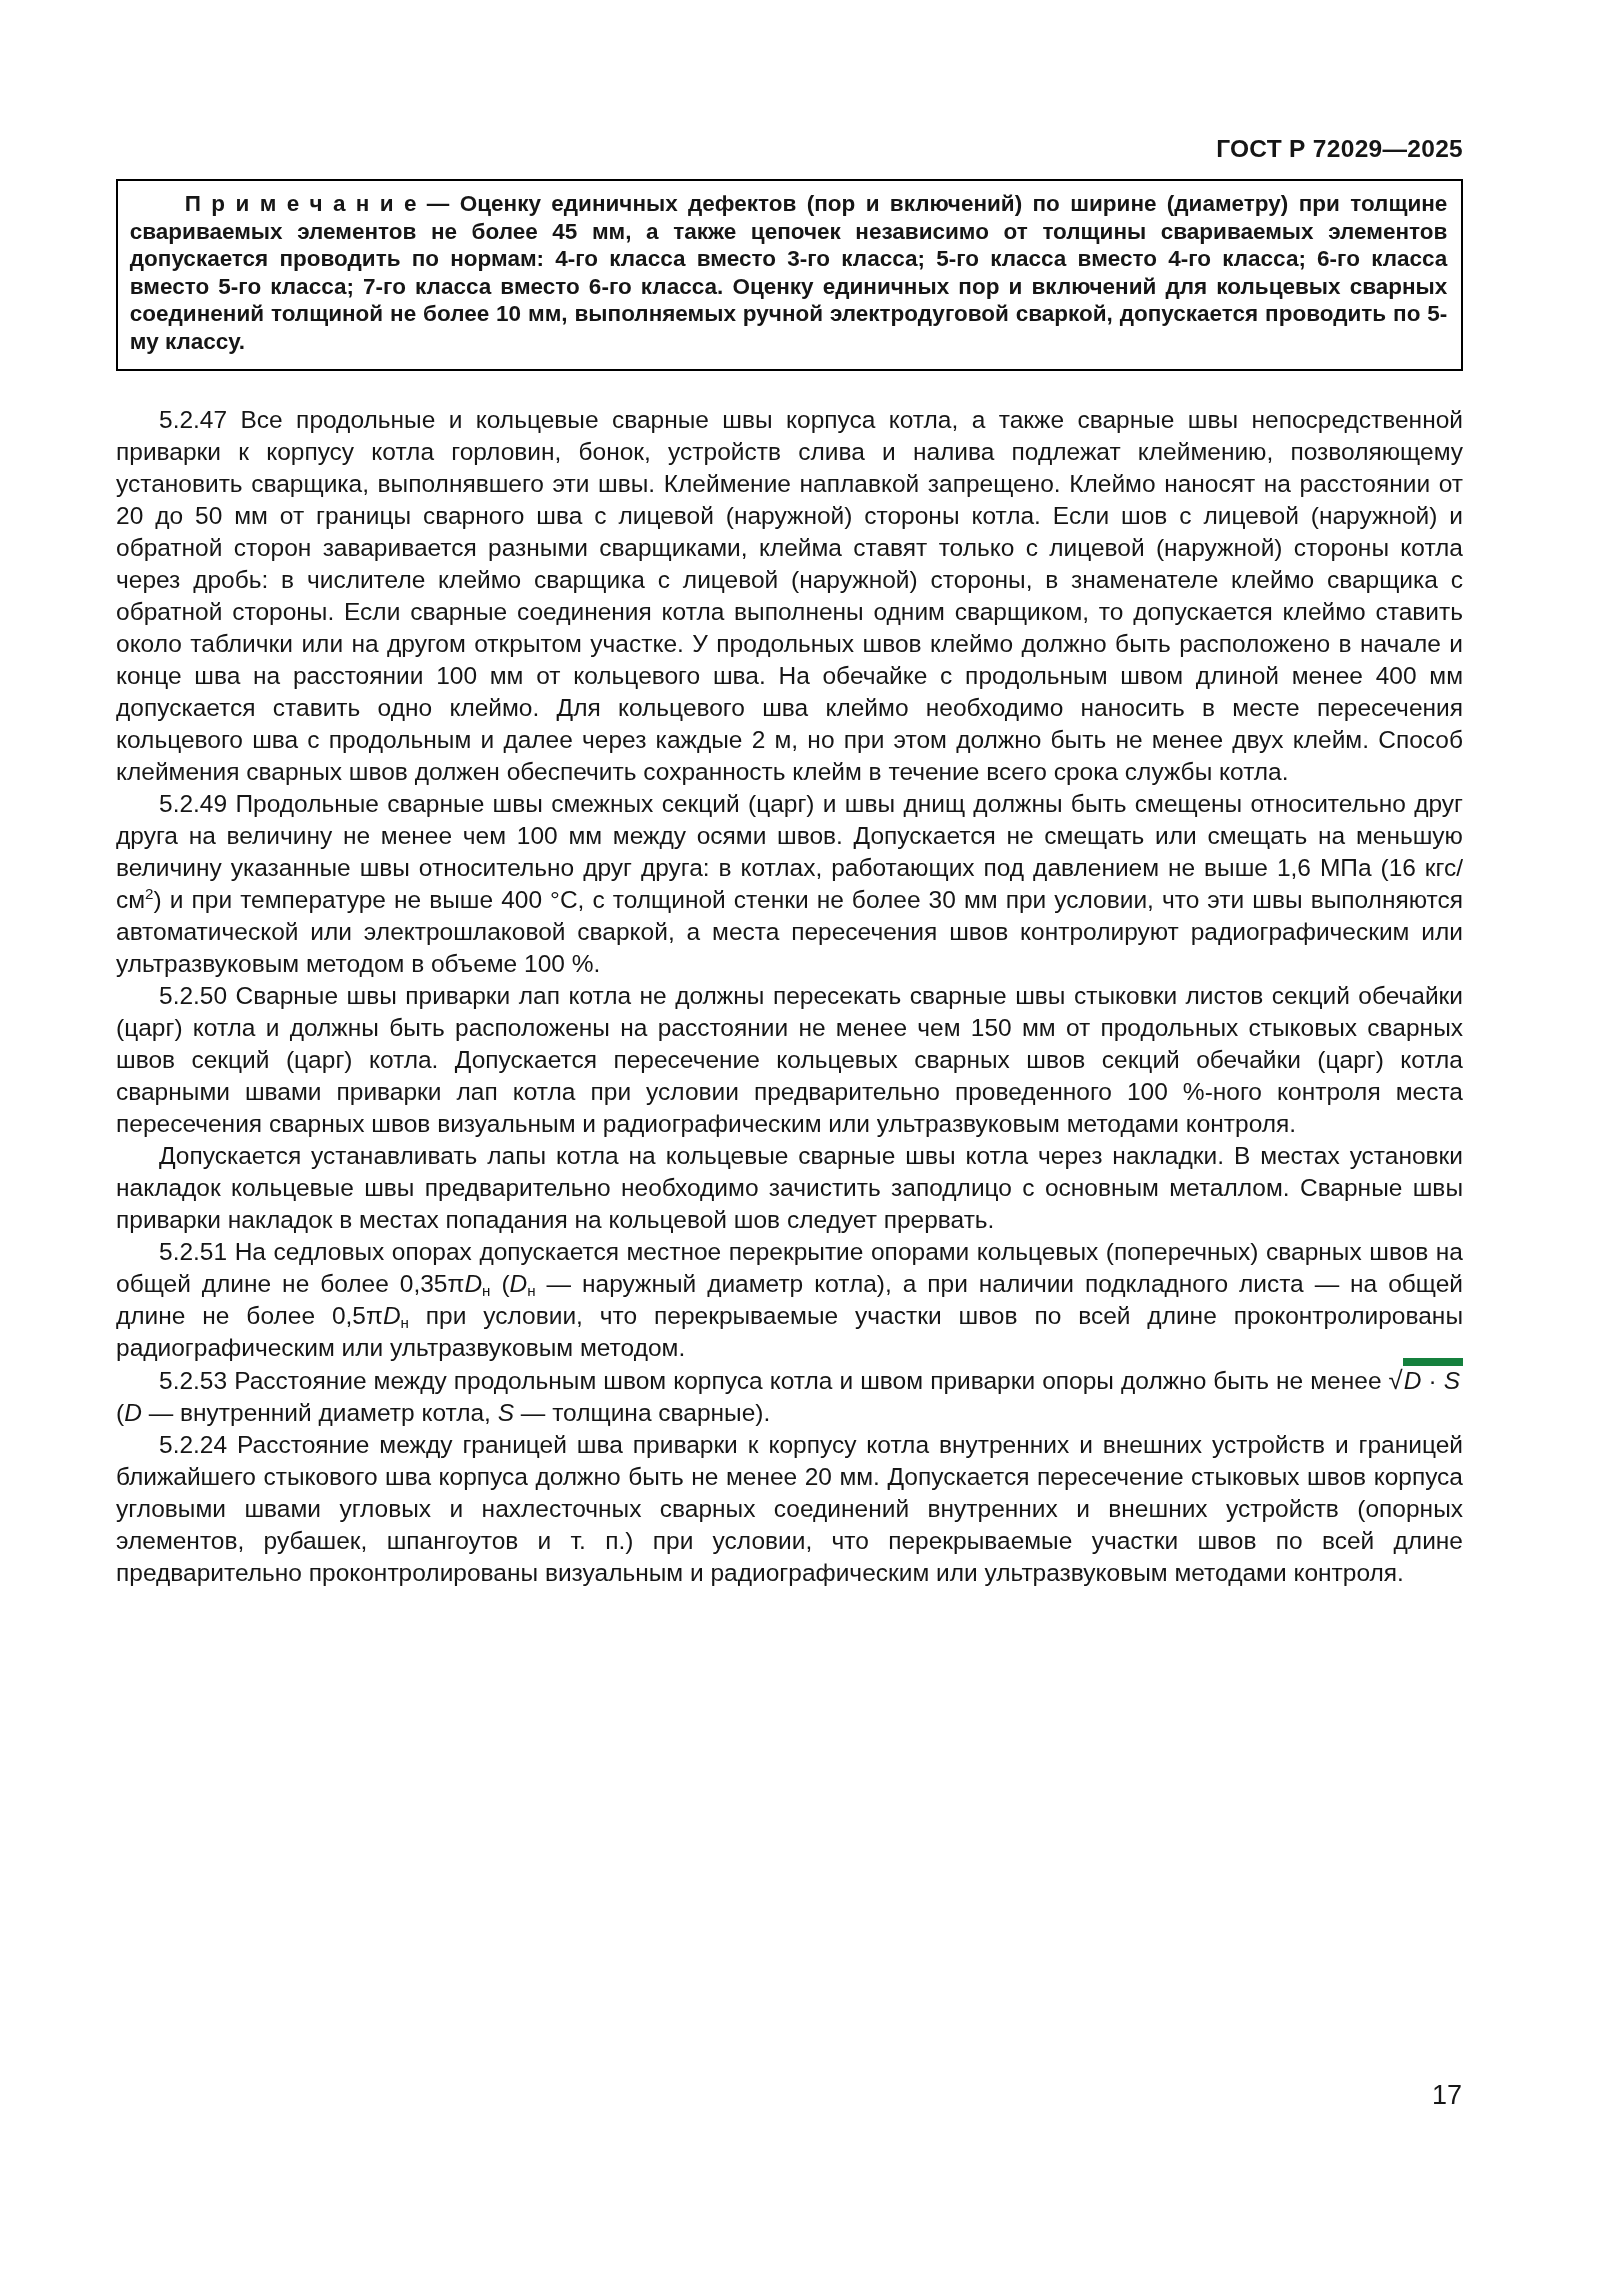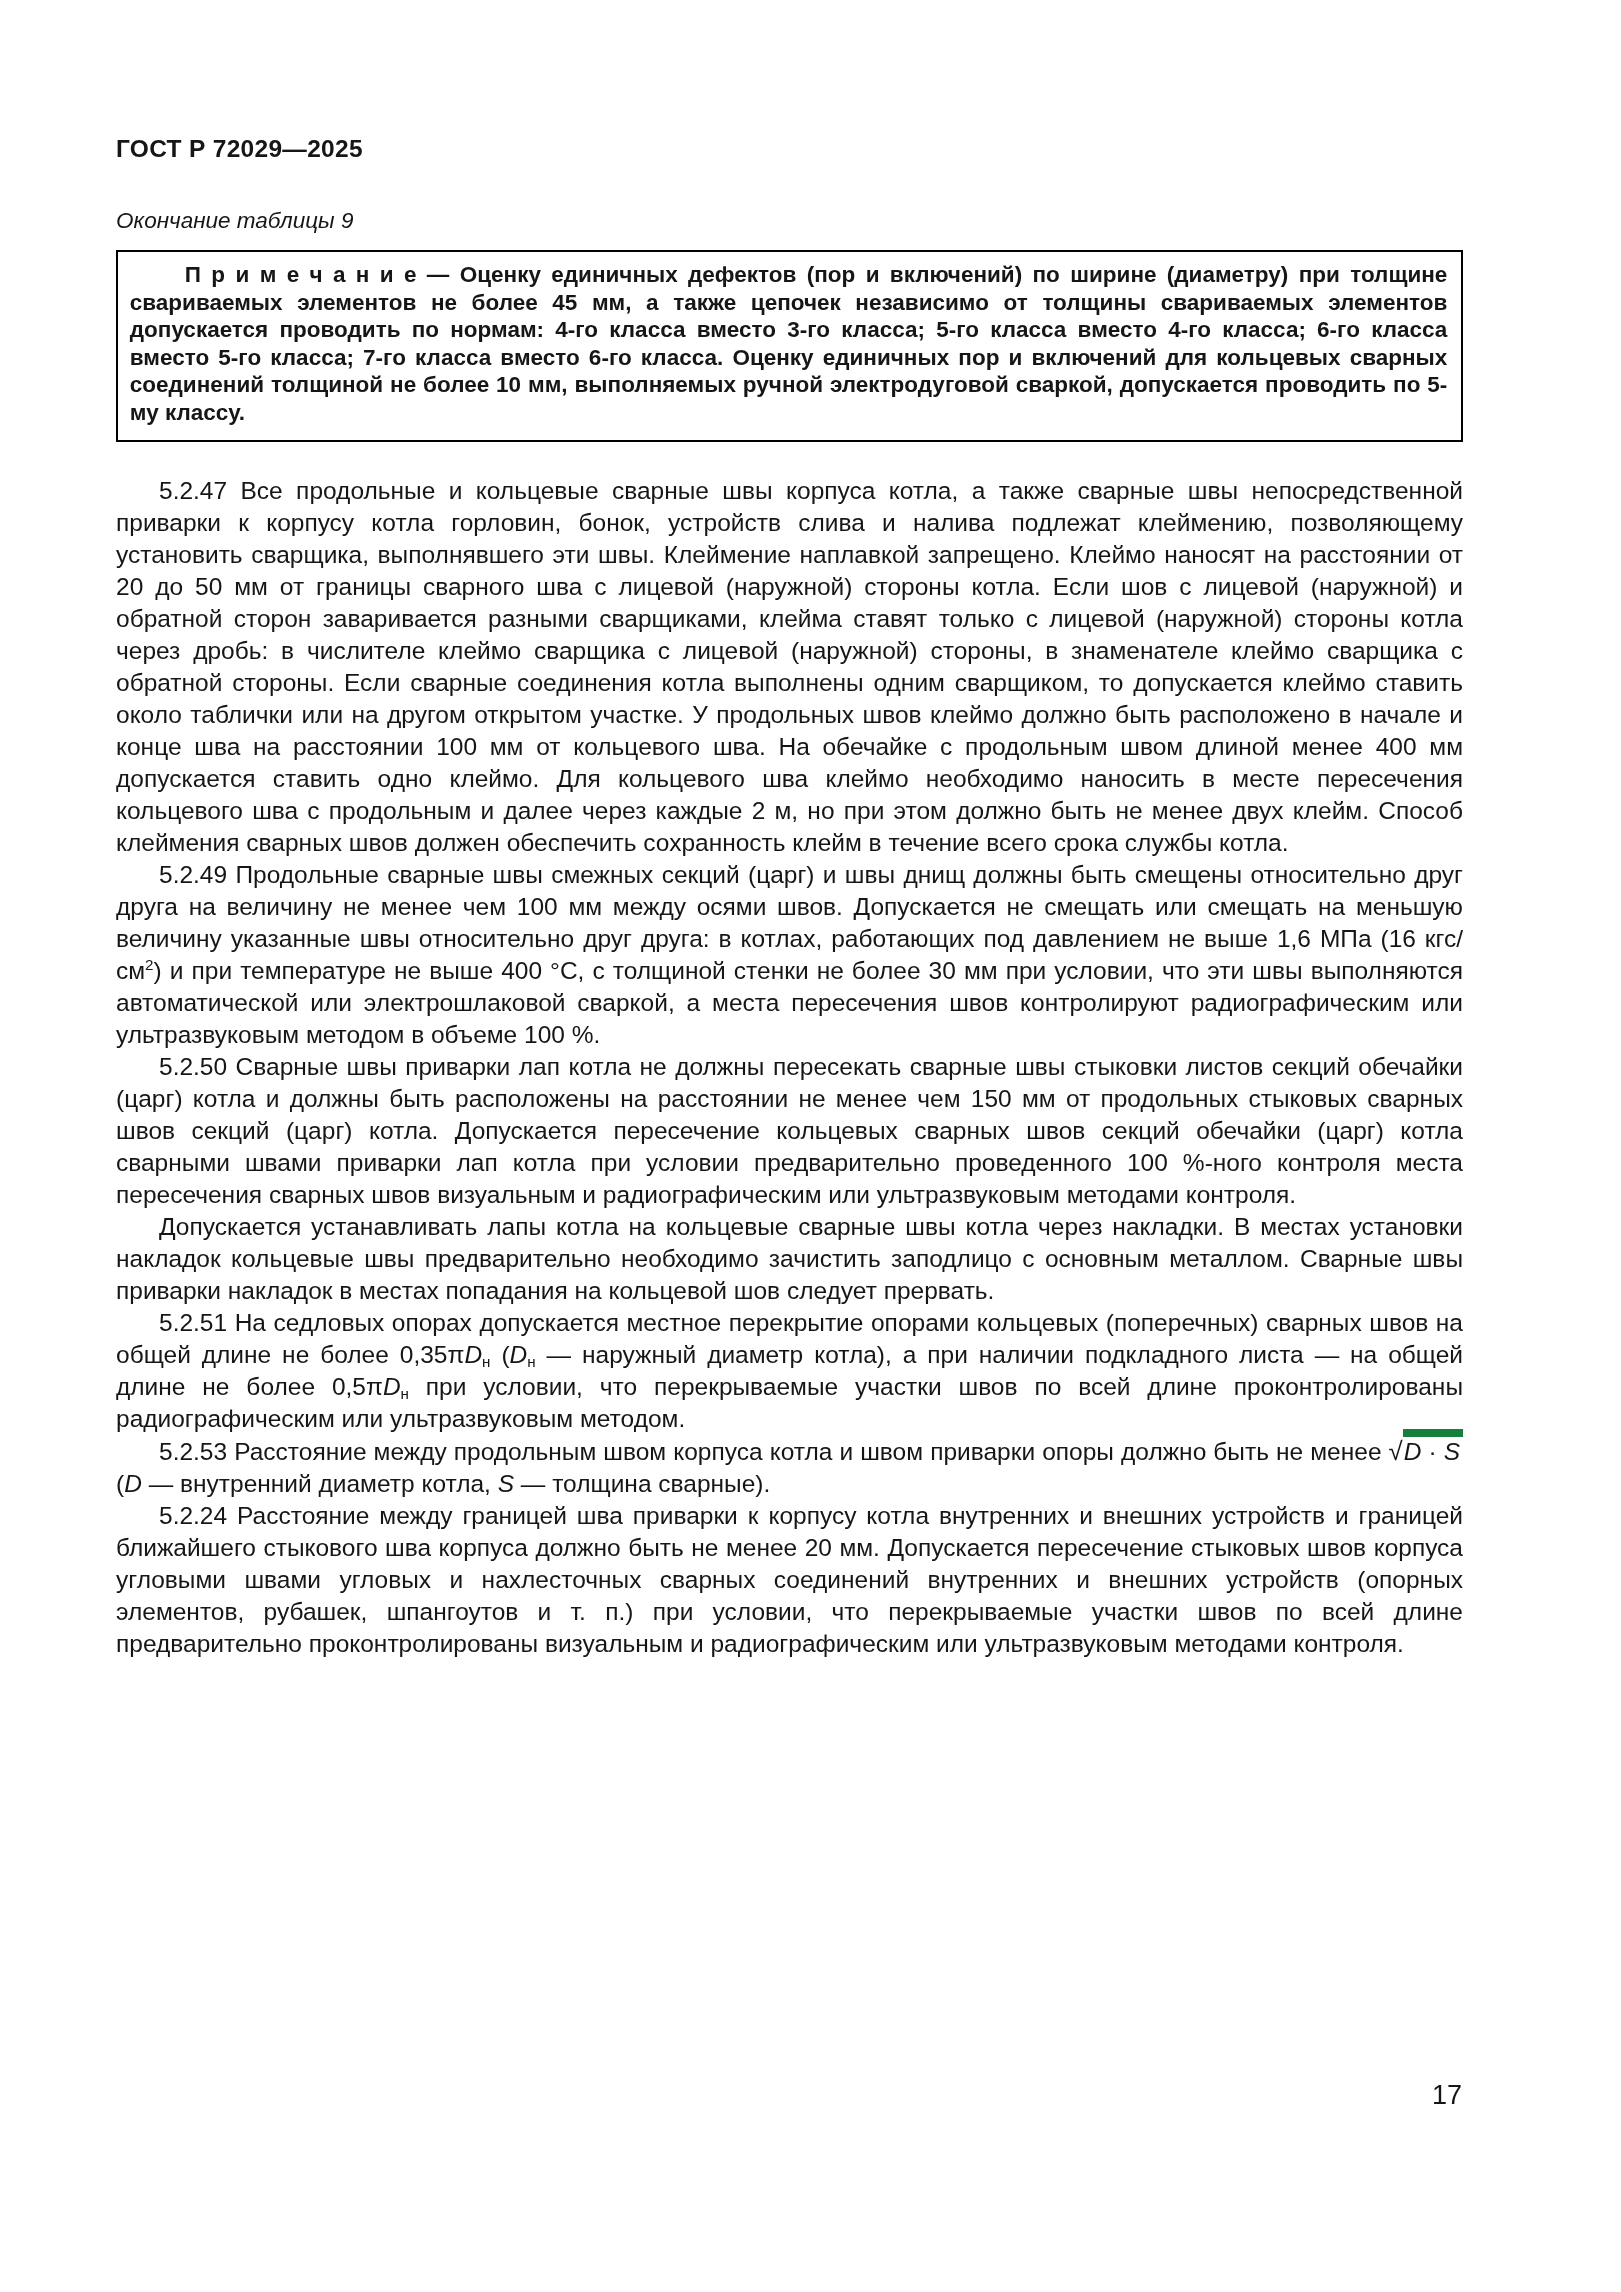--- a/index.html
+++ b/index.html
@@ -17,20 +17,21 @@
     overflow: hidden;
   }
   .content {
     position: absolute;
     left: 116px;
     top: 0;
     width: 1347px;
   }
   .doc-header {
     margin-top: 135px;
+    text-align: right;
     font-weight: 700;
     font-size: 24.5px;
     letter-spacing: 0.3px;
   }
   .table-caption {
     margin-top: 45px;
     font-style: italic;
     font-size: 22.5px;
   }
   .note-box {
@@ -85,21 +86,20 @@
   }
 </style>
 </head>
 <body>
 
 <div class="page">
   <div class="content">
 
     <div class="doc-header">ГОСТ Р 72029—2025</div>
 
-    <div class="table-caption">Окончание таблицы 9</div>
 
     <div class="note-box">
       <p class="note-text"><span>П р и м е ч а н и е</span><span> — Оценку единичных дефектов (пор и включений) по ширине (диаметру) при толщине свариваемых элементов не более 45 мм, а также цепочек независимо от толщины свариваемых элементов допускается проводить по нормам: 4-го класса вместо 3-го класса; 5-го класса вместо 4-го класса; 6-го класса вместо 5-го класса; 7-го класса вместо 6-го класса. Оценку единичных пор и включений для кольцевых сварных соединений толщиной не более 10 мм, выполняемых ручной электродуговой сваркой, допускается проводить по 5-му классу.</span></p>
     </div>
 
     <div class="body-text">
 
       <p>5.2.47 Все продольные и кольцевые сварные швы корпуса котла, а также сварные швы непосредственной приварки к корпусу котла горловин, бонок, устройств слива и налива подлежат клеймению, позволяющему установить сварщика, выполнявшего эти швы. Клеймение наплавкой запрещено. Клеймо наносят на расстоянии от 20 до 50 мм от границы сварного шва с лицевой (наружной) стороны котла. Если шов с лицевой (наружной) и обратной сторон заваривается разными сварщиками, клейма ставят только с лицевой (наружной) стороны котла через дробь: в числителе клеймо сварщика с лицевой (наружной) стороны, в знаменателе клеймо сварщика с обратной стороны. Если сварные соединения котла выполнены одним сварщиком, то допускается клеймо ставить около таблички или на другом открытом участке. У продольных швов клеймо должно быть расположено в начале и конце шва на расстоянии 100 мм от кольцевого шва. На обечайке с продольным швом длиной менее 400 мм допускается ставить одно клеймо. Для кольцевого шва клеймо необходимо наносить в месте пересечения кольцевого шва с продольным и далее через каждые 2 м, но при этом должно быть не менее двух клейм. Способ клеймения сварных швов должен обеспечить сохранность клейм в течение всего срока службы котла.</p>
 
 

